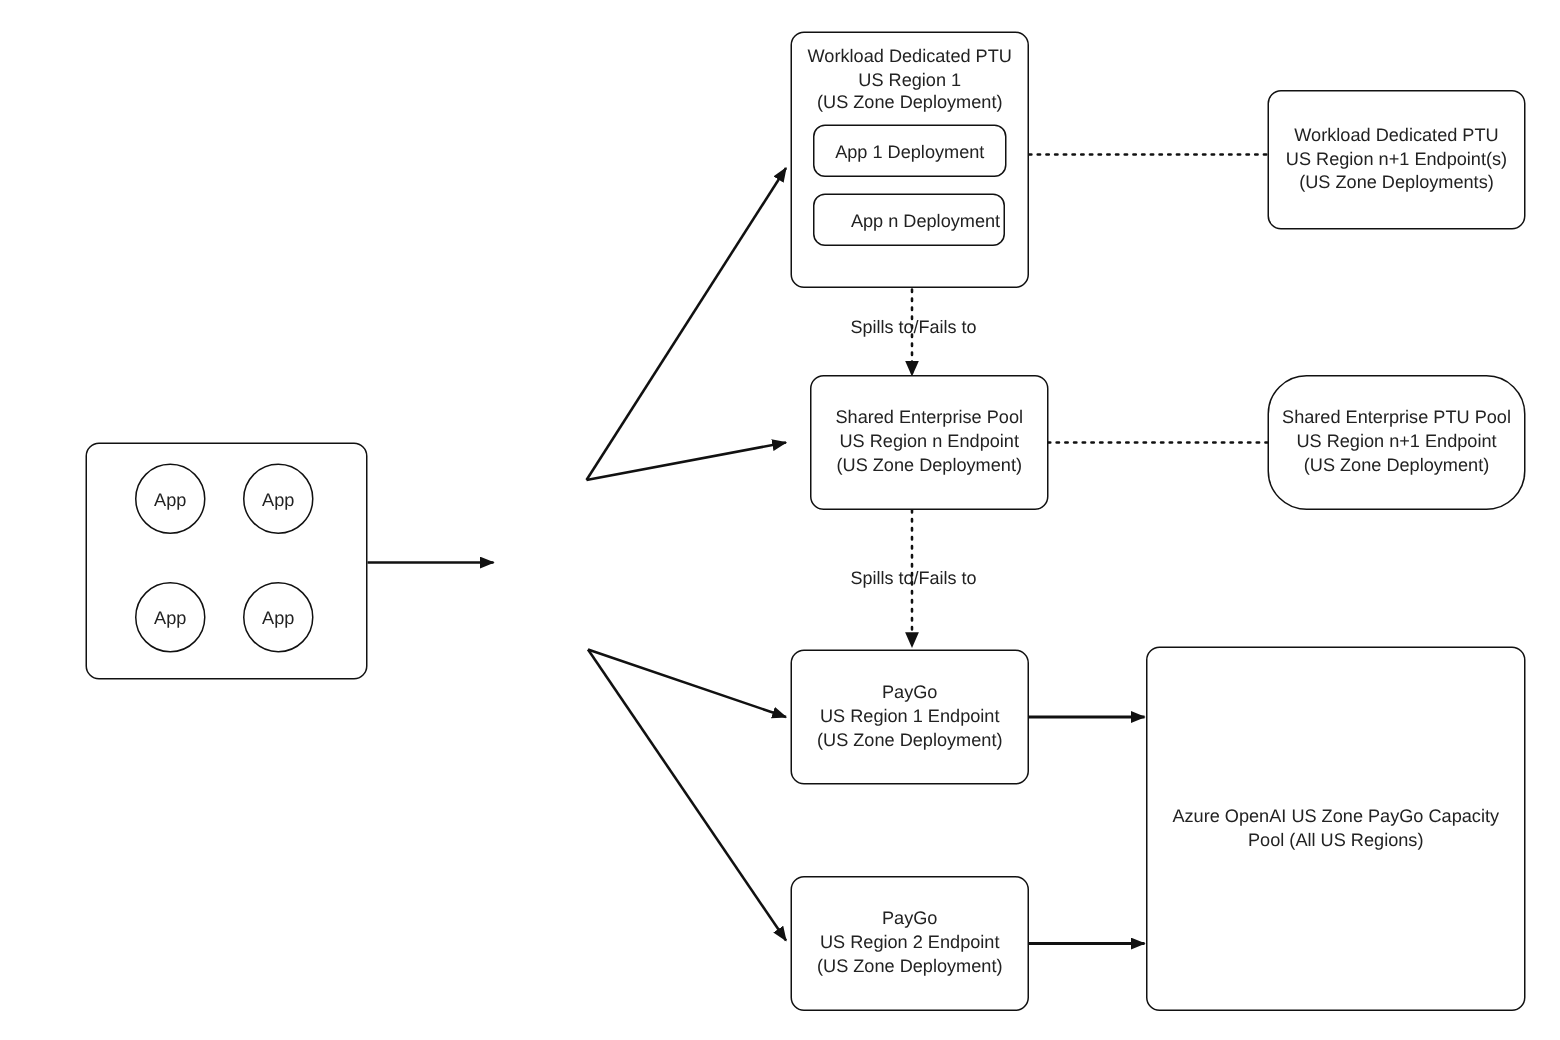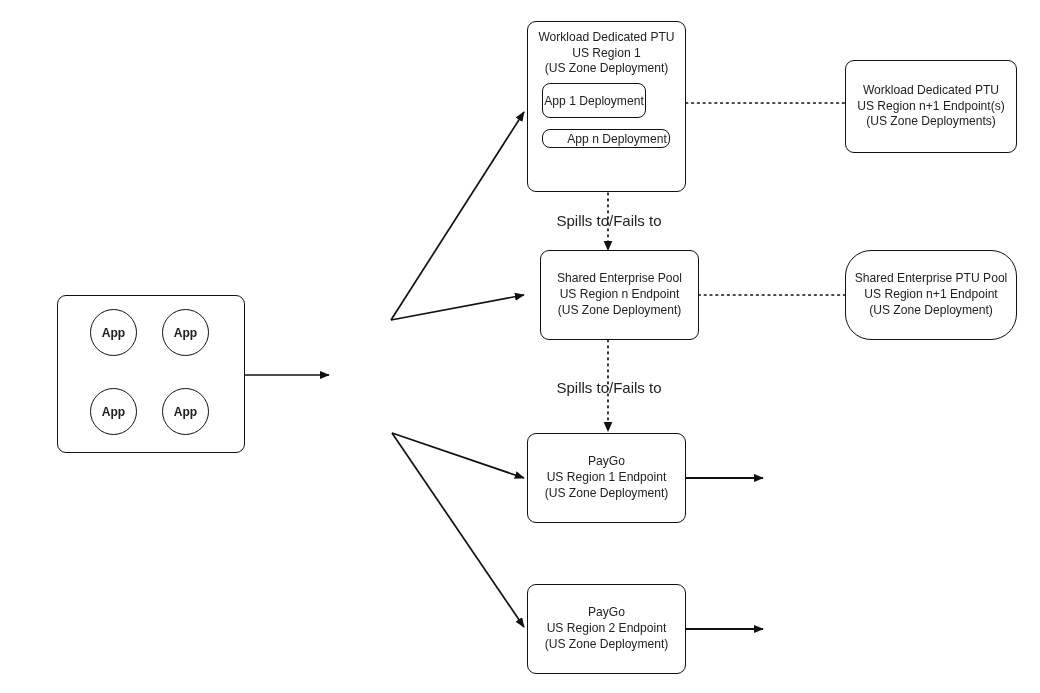--- a/index.html
+++ b/index.html
@@ -69,21 +69,20 @@
     box-sizing: border-box;
     border: 1.5px solid #111111;
     border-radius: 50%;
     background: #ffffff;
     display: flex;
     align-items: center;
     justify-content: center;
     font-size: 12.1px;
     color: #222222;
     z-index: 4;
-    font-weight: bold;
   }
   .diamond-wrap {
     position: absolute;
     z-index: 3;
   }
   .diamond-wrap svg {
     display: block;
   }
   .diamond-label {
     position: absolute;
@@ -93,21 +92,21 @@
     height: 100%;
     display: flex;
     align-items: center;
     justify-content: center;
     font-size: 12.1px;
     color: #222222;
     pointer-events: none;
   }
   .edge-label {
     position: absolute;
-    font-size: 15px;
+    font-size: 12px;
     color: #222222;
     text-align: center;
     line-height: 1.30;
     white-space: pre-line;
     z-index: 5;
     background: transparent;
   }
 </style>
 </head>
 <body>
@@ -183,24 +182,24 @@
   <div class="app-circle" style="left:162px; top:388px; width:47px; height:47px;">
     <span>App</span>
   </div>
 
 
   <div class="node node-top-text" style="left:527px; top:21px; width:159px; height:171px;">
     <span class="lbl">Workload Dedicated PTU
 US Region 1
 (US Zone Deployment)</span>
   </div>
-  <div class="inner-node" style="left:542px; top:83px; width:104px; height:35px;">
+  <div class="inner-node" style="left:542px; top:83px; width:129px; height:35px;">
     <span>App 1 Deployment</span>
   </div>
-  <div class="inner-node" style="left:542px; top:129px; width:128px; height:19px;padding-left:22px;">
+  <div class="inner-node" style="left:542px; top:129px; width:128px; height:35px;padding-left:22px;">
     <span>App n Deployment</span>
   </div>
 
   <div class="node" style="left:845px; top:60px; width:172px; height:93px;">
     <span class="lbl">Workload Dedicated PTU
 US Region n+1 Endpoint(s)
 (US Zone Deployments)</span>
   </div>
 
   <div class="node" style="left:527px; top:250px; width:159px; height:90px;margin-left:13px;">
@@ -220,19 +219,23 @@
 US Region 1 Endpoint
 (US Zone Deployment)</span>
   </div>
 
   <div class="node" style="left:527px; top:584px; width:159px; height:90px;">
     <span class="lbl">PayGo
 US Region 2 Endpoint
 (US Zone Deployment)</span>
   </div>
 
+  <div class="node" style="left:764px; top:431px; width:253px; height:243px;">
+    <span class="lbl">Azure OpenAI US Zone PayGo Capacity
+Pool (All US Regions)</span>
+  </div>
 
   <div class="edge-label" style="left:534px; top:211px; width:150px;">Spills to/Fails to</div>
 
 
   <div class="edge-label" style="left:534px; top:378px; width:150px;">Spills to/Fails to</div>
 
 </div>
 
 </body></html>

